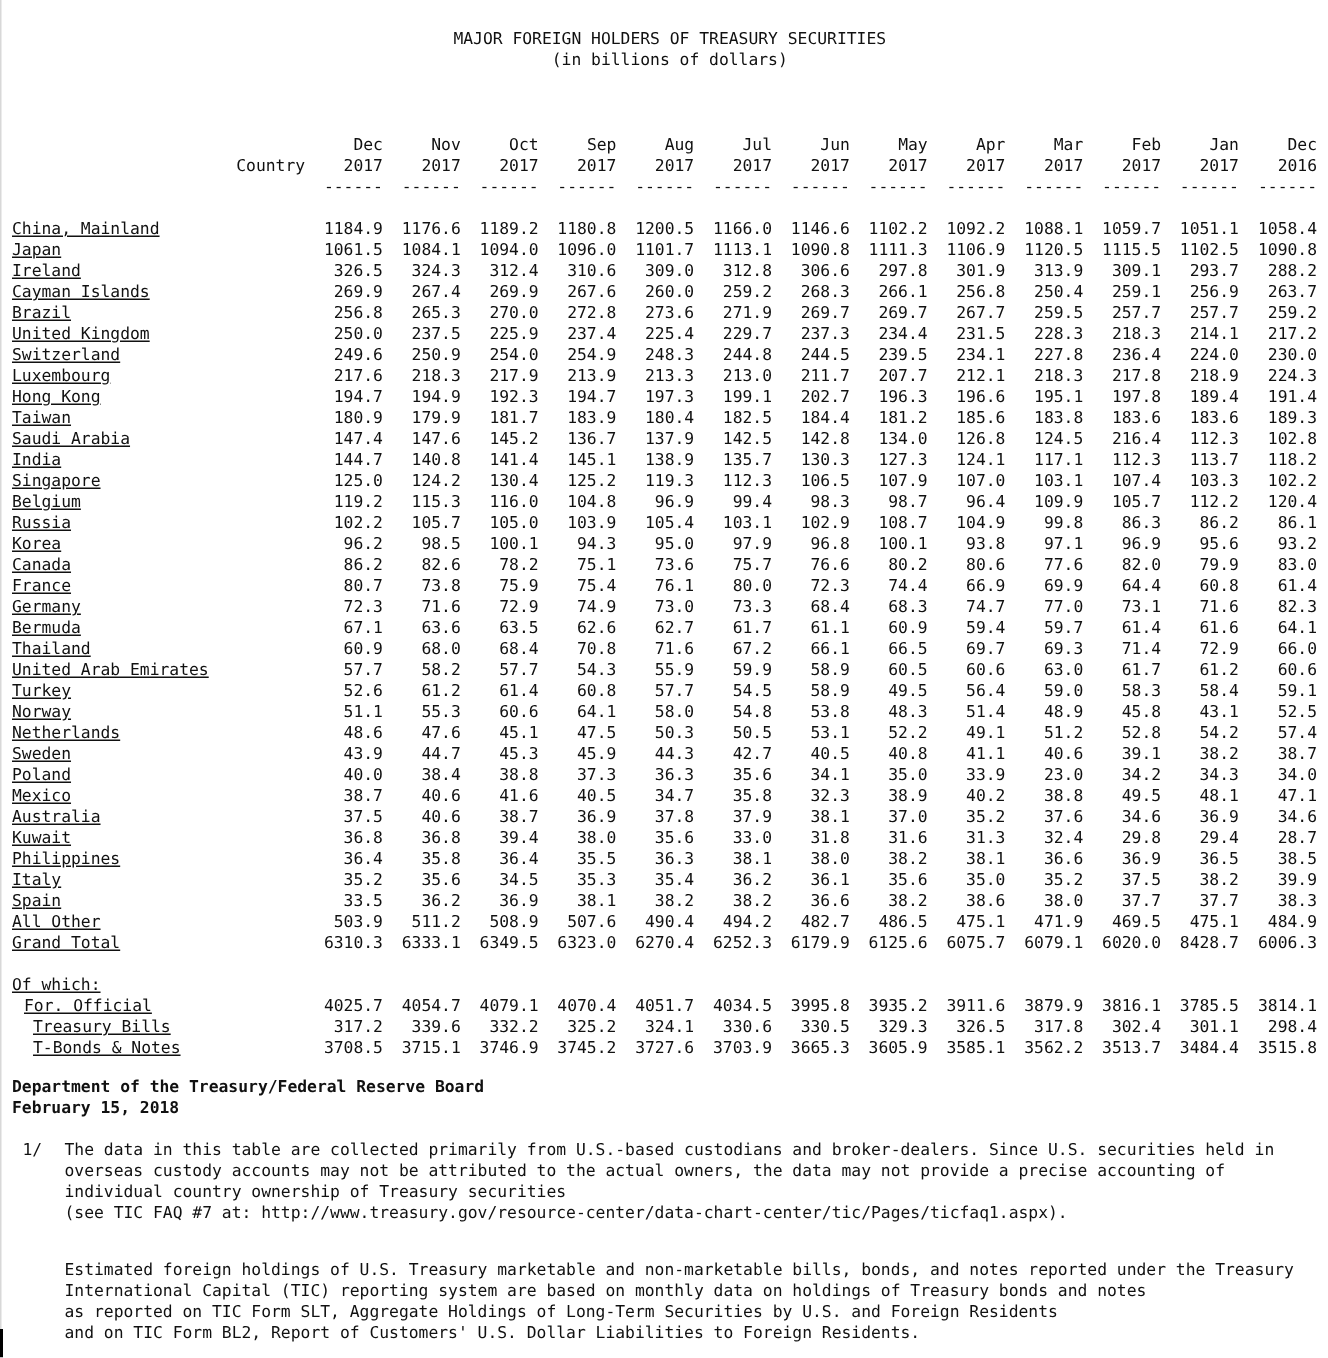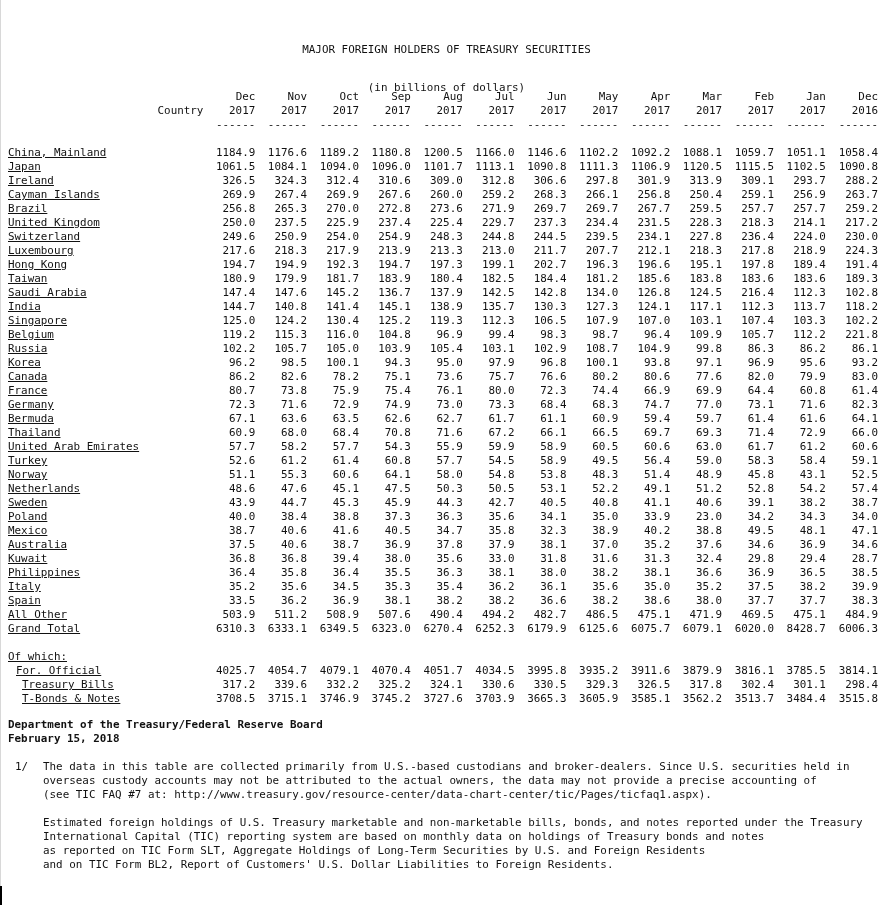--- a/index.html
+++ b/index.html
@@ -5,39 +5,39 @@
   html, body { margin: 0; padding: 0; background: #ffffff; }
   body {
     width: 885px; height: 905px; overflow: hidden; position: relative;
     font-family: "DejaVu Sans Mono", "Liberation Mono", monospace;
     font-size: 10.9px; color: #111111;
   }
   .leftrule { position: absolute; left: 0; top: 0; width: 1px; height: 893px; background: #d8d8d8; }
   .leftrule2 { position: absolute; left: 0; top: 886px; width: 2px; height: 19px; background: #000; }
   .page { position: absolute; left: 8px; top: 0; width: 870px; }
   .title-block { position: absolute; left: 0; top: 19px; width: 877px; text-align: center; line-height: 14px; }
-  .title-block div { white-space: pre; margin-top: 24px; }
+  .title-block div { white-space: pre; }
   table.holdings { position: absolute; top: 90px; left: 0; border-collapse: collapse; }
   table.holdings td, table.holdings th { padding: 0; line-height: 14px; height: 14px; white-space: pre; font-weight: normal; }
   th.country-h { text-align: right; width: 196px; vertical-align: bottom; }
   th.month-h { text-align: right; width: 52px; }
   td.cn { text-align: left; text-decoration: underline; }
   td.v { text-align: right; }
   .dash-row td { height: 14px; }
   .spacer td { height: 13px; }
   .gap td { height: 27px; }
   .sub1 { padding-left: 8px !important; }
   .sub2 { padding-left: 14px !important; }
   .source { position: absolute; left: 0; top: 718px; line-height: 14px; }
   .source div { white-space: pre; font-weight: bold; }
   .notes { position: absolute; left: 0; top: 760px; line-height: 14px; }
   .notes .row { display: flex; }
   .notes .marker { width: 35px; padding-left: 7px; box-sizing: border-box; }
   .notes .para div { white-space: pre; }
-  .notes .para + .para { margin-top: 14px; }
+  .notes .para + .para { margin-top: 24px; }
 </style>
 </head>
 <body>
 
 <div class="leftrule"></div>
 <div class="leftrule2"></div>
 
 <div class="page">
   <div class="title-block">
     <div>MAJOR FOREIGN HOLDERS OF TREASURY SECURITIES</div>
@@ -313,21 +313,21 @@
           <td class="v">116.0</td>
           <td class="v">104.8</td>
           <td class="v">96.9</td>
           <td class="v">99.4</td>
           <td class="v">98.3</td>
           <td class="v">98.7</td>
           <td class="v">96.4</td>
           <td class="v">109.9</td>
           <td class="v">105.7</td>
           <td class="v">112.2</td>
-          <td class="v">221.8</td>
+          <td class="v">120.4</td>
         </tr>
         <tr>
           <td class="cn">Russia</td>
           <td class="v">102.2</td>
           <td class="v">105.7</td>
           <td class="v">105.0</td>
           <td class="v">103.9</td>
           <td class="v">105.4</td>
           <td class="v">103.1</td>
           <td class="v">102.9</td>
@@ -722,20 +722,21 @@
     <div>February 15, 2018</div>
   </div>
 
   <div class="notes">
     <div class="row">
       <div class="marker">1/</div>
       <div>
         <div class="para">
           <div>The data in this table are collected primarily from U.S.-based custodians and broker-dealers. Since U.S. securities held in</div>
           <div>overseas custody accounts may not be attributed to the actual owners, the data may not provide a precise accounting of</div>
+          <div>individual country ownership of Treasury securities</div>
           <div>(see TIC FAQ #7 at: http://www.treasury.gov/resource-center/data-chart-center/tic/Pages/ticfaq1.aspx).</div>
         </div>
         <div class="para">
           <div>Estimated foreign holdings of U.S. Treasury marketable and non-marketable bills, bonds, and notes reported under the Treasury</div>
           <div>International Capital (TIC) reporting system are based on monthly data on holdings of Treasury bonds and notes</div>
           <div>as reported on TIC Form SLT, Aggregate Holdings of Long-Term Securities by U.S. and Foreign Residents</div>
           <div>and on TIC Form BL2, Report of Customers' U.S. Dollar Liabilities to Foreign Residents.</div>
         </div>
       </div>
     </div>

